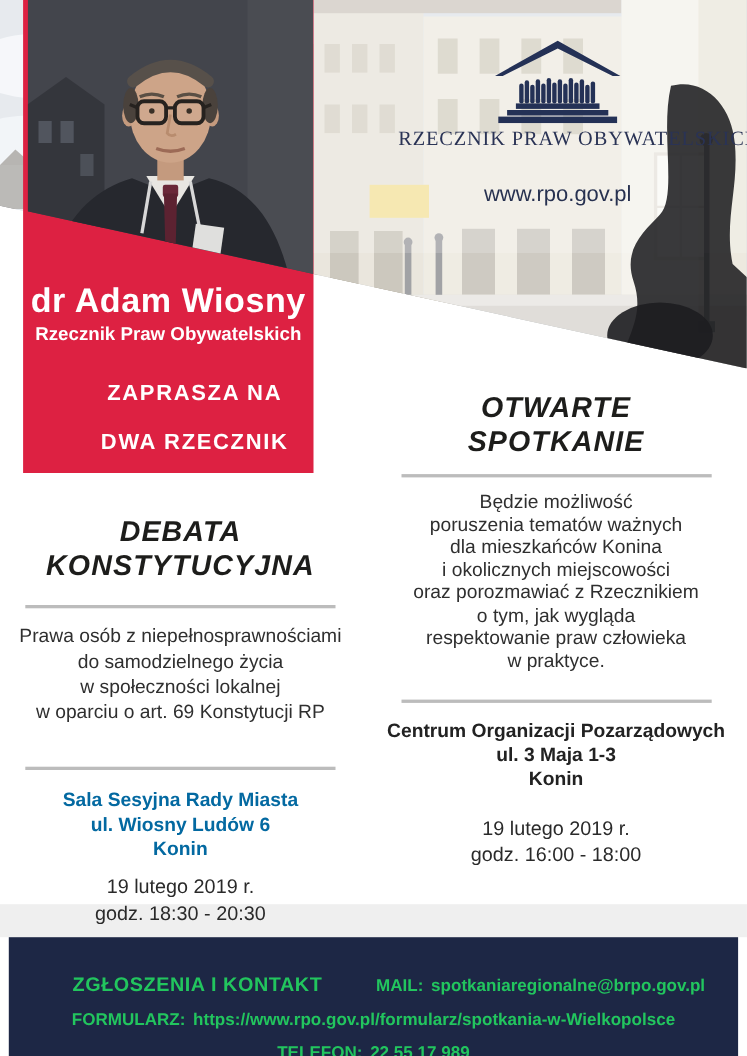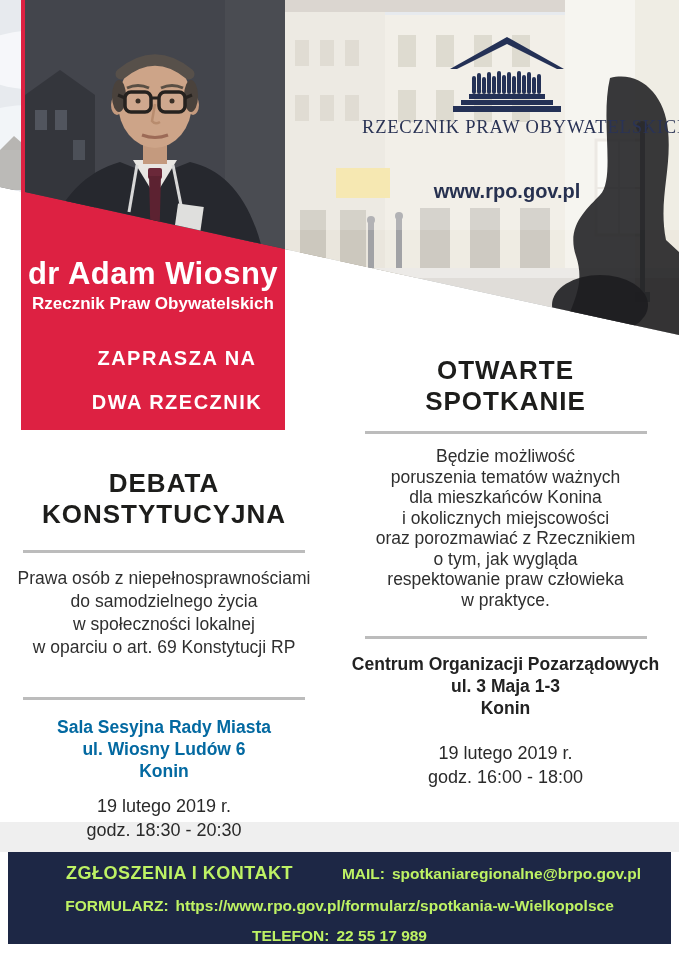--- a/index.html
+++ b/index.html
@@ -13,55 +13,55 @@
     clip-path:polygon(0 0,100% 0,100% 335px,0 187px);
   }
   .hero svg{display:block;}
   
   .logo-block{position:absolute;left:362px;top:36px;width:290px;text-align:center;z-index:6;}
   .logo-icon{display:block;margin:0 auto;}
   .logo-title{
     margin-top:5px;font-family:"Liberation Serif",serif;font-size:18.5px;
     color:#2a3355;letter-spacing:.8px;white-space:nowrap;
   }
-  .logo-url{margin-top:42px;font-size:20px;font-weight:bold;color:#273150;}
+  .logo-url{margin-top:28px;font-size:20px;font-weight:normal;color:#273150;}
   
   .red-banner{position:absolute;left:21px;top:0;width:264px;height:430px;background:#dd2142;z-index:2;}
   .banner-name{position:absolute;left:0;top:256px;width:100%;text-align:center;
     color:#ffffff;font-size:31px;font-weight:bold;letter-spacing:.5px;}
   .banner-role{position:absolute;left:0;top:294px;width:100%;text-align:center;
     color:#ffffff;font-size:17px;font-weight:bold;}
   .banner-invite1,.banner-invite2{position:absolute;left:0;width:100%;text-align:center;
     color:#ffffff;font-size:20px;font-weight:bold;letter-spacing:1.5px;padding-left:24px;}
   .banner-invite1{top:347px;}
   .banner-invite2{top:391px;}
   
   .portrait{position:absolute;left:25px;top:0;width:260px;height:252px;z-index:3;
     clip-path:polygon(0 0,100% 0,100% 249px,0 192px);}
   
   .col{position:absolute;text-align:center;z-index:5;}
   .col-left{left:8px;top:468px;width:312px;}
   .col-right{left:348px;top:355px;width:315px;}
   .ev-title{margin:0;font-size:26px;line-height:31px;font-weight:bold;color:#1d1d1b;
-    letter-spacing:1px;white-space:pre-line;}
+    letter-spacing:1px;white-space:pre-line;font-style:italic;}
   .sep{height:3px;background:#bcbcbc;width:282px;margin:0 auto;}
   .col-left .sep1{margin-top:20px;}
   .col-left .body{margin:14px 0 0 0;font-size:17.5px;line-height:23px;color:#2f2f2f;white-space:pre-line;}
   .col-left .sep2{margin-top:38px;}
   .col-left .venue{margin:16px 0 0 0;font-size:17.5px;line-height:22px;font-weight:bold;color:#0369a1;white-space:pre-line;}
   .col-left .date{margin:12px 0 0 0;font-size:18px;line-height:24px;color:#2a2a2a;white-space:pre-line;}
   .col-right .sep1{margin-top:14px;}
   .col-right .body{margin:12px 0 0 0;font-size:17.5px;line-height:20.5px;color:#2f2f2f;white-space:pre-line;}
   .col-right .sep2{margin-top:26px;}
   .col-right .venue{margin:14px 0 0 0;font-size:17.5px;line-height:22px;font-weight:bold;color:#222;white-space:pre-line;}
   .col-right .date{margin:22px 0 0 0;font-size:18px;line-height:24px;color:#2a2a2a;white-space:pre-line;}
   
   .gray-band{position:absolute;left:0;top:822px;width:679px;height:30px;background:#efefef;z-index:1;}
-  .footer{position:absolute;left:8px;top:852px;width:663px;height:92px;background:#1d2745;z-index:4;
-    color:#bef264;box-sizing:border-box;padding-top:11px;}
+  .footer{position:absolute;left:8px;top:852px;width:663px;height:108px;background:#1d2745;z-index:4;
+    color:#22c55e;box-sizing:border-box;padding-top:33px;}
   .f-row1{display:flex;justify-content:space-between;align-items:baseline;padding:0 30px 0 58px;}
   .f-head{font-size:18px;font-weight:bold;letter-spacing:.5px;}
   .f-mail,.f-form,.f-phone{font-size:15.5px;font-weight:bold;}
   .f-form{text-align:center;margin-top:13px;}
   .f-phone{text-align:center;margin-top:12px;}
   .f-label{margin-right:7px;}
 </style>
 </head>
 <body>
 

